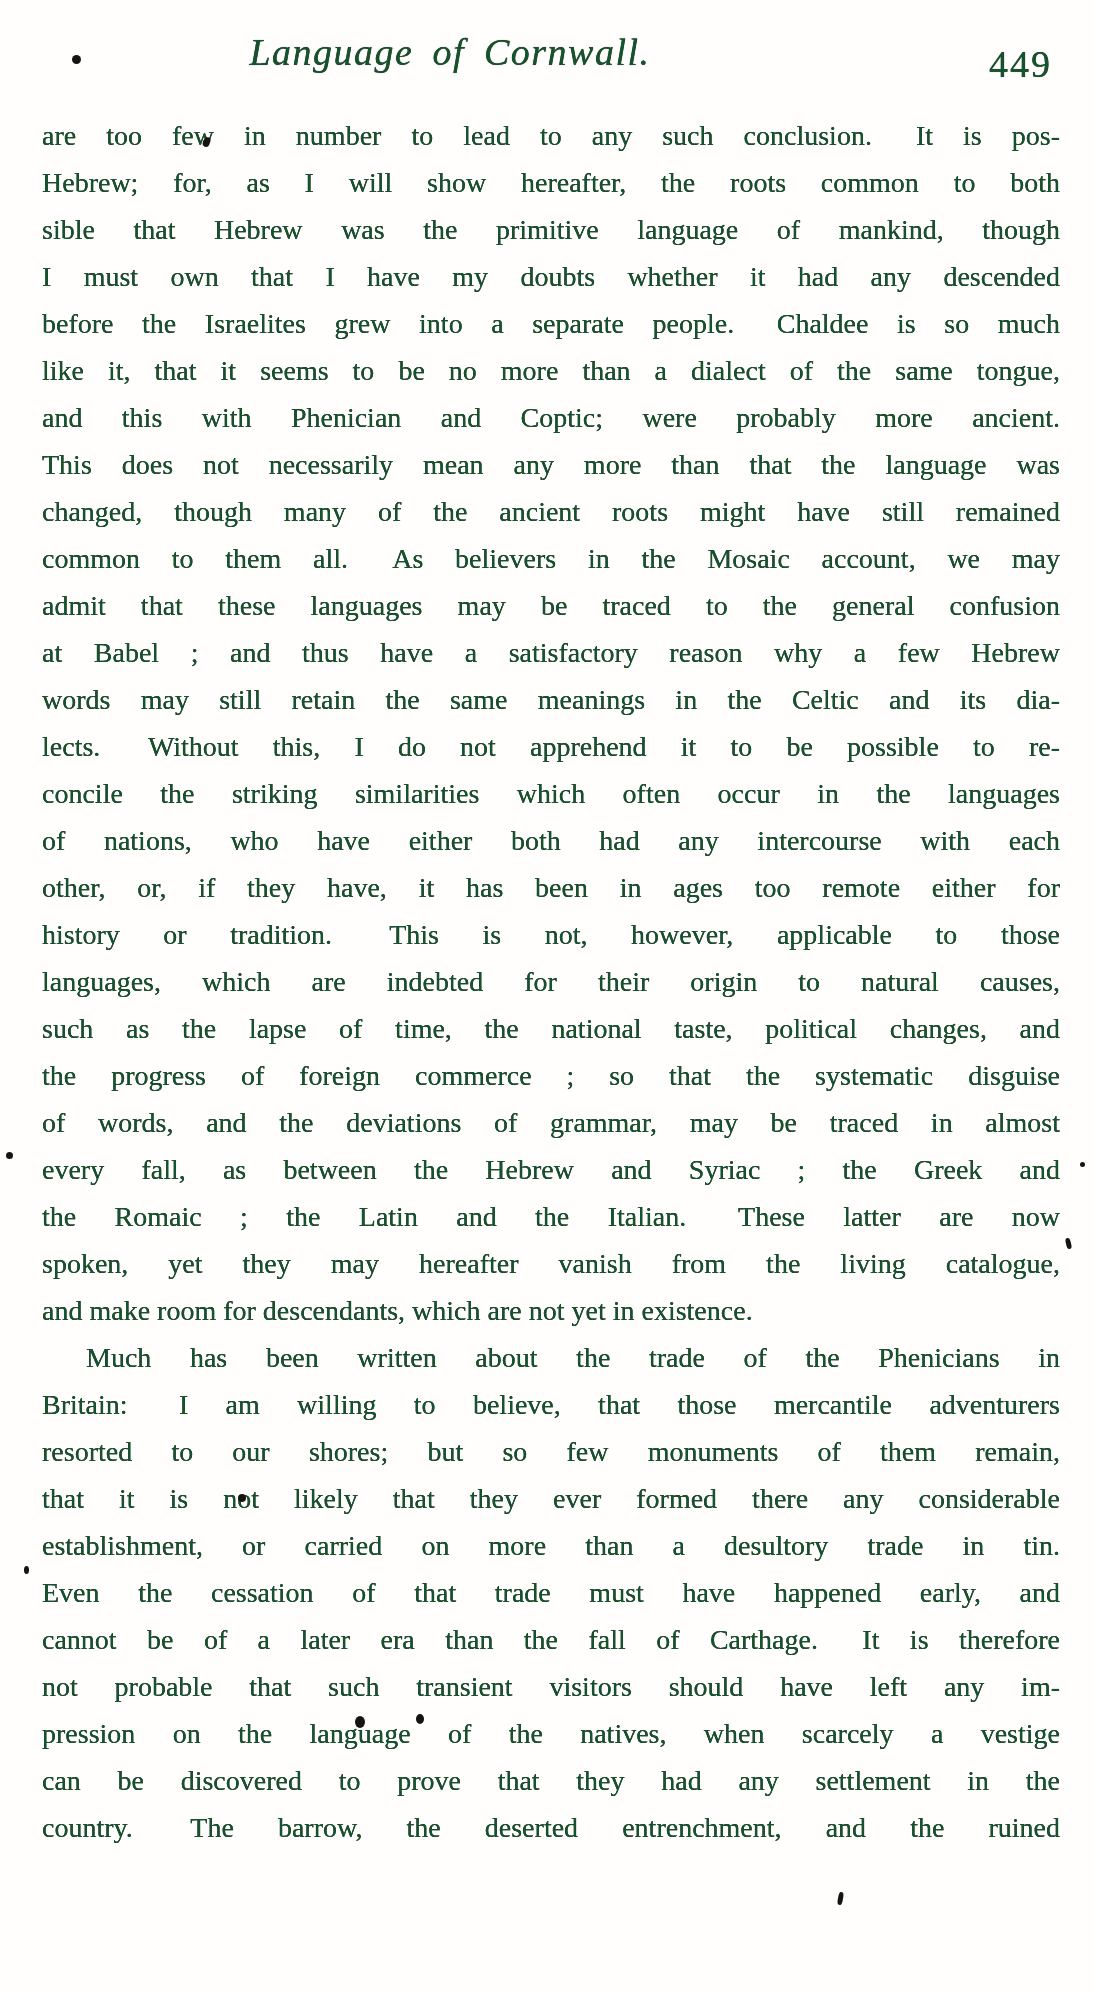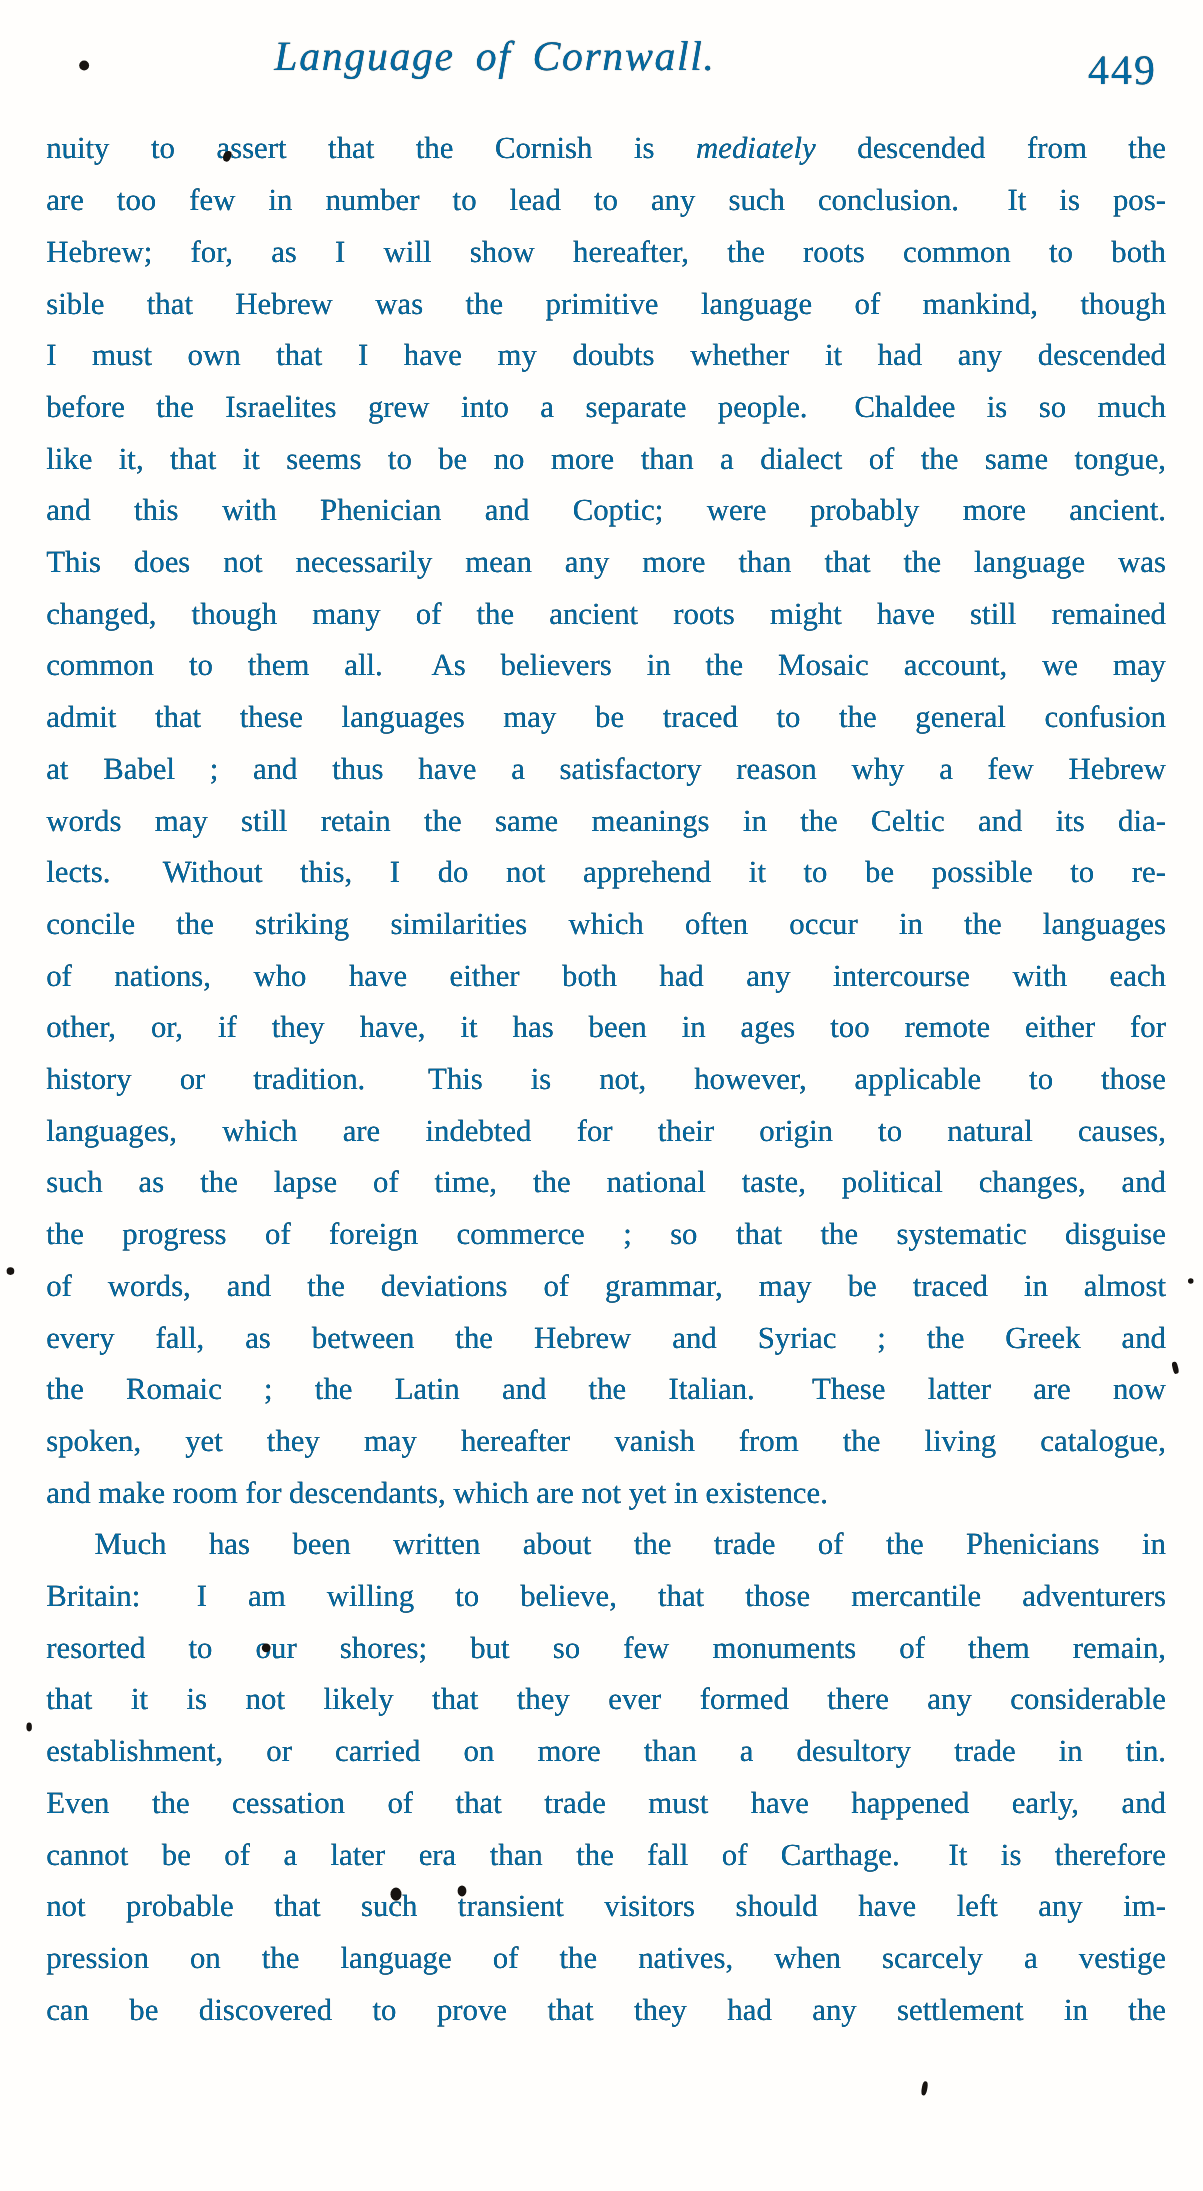--- a/index.html
+++ b/index.html
@@ -5,21 +5,21 @@
   html, body {
     margin: 0;
     padding: 0;
     background: #ffffff;
   }
   .page {
     position: relative;
     width: 1094px;
     height: 1992px;
     background: #fffefc;
-    color: #0369a1;
+    color: #14532d;
     font-family: "Liberation Serif", "DejaVu Serif", serif;
     overflow: hidden;
   }
   
   .running-header {
     position: absolute;
     top: 30px;
     left: 0;
     width: 100%;
     height: 70px;
@@ -88,21 +88,20 @@
 <body>
 
 <div class="page">
 
   <div class="running-header">
     <div class="header-title">Language of Cornwall.</div>
     <div class="page-number">449</div>
   </div>
 
   <div class="body-text" id="body-text">
-      <div class="line">nuity to assert that the Cornish is <i>mediately</i> descended from the</div>
       <div class="line">are too few in number to lead to any such conclusion.  It is pos-</div>
       <div class="line">Hebrew; for, as I will show hereafter, the roots common to both</div>
       <div class="line">sible that Hebrew was the primitive language of mankind, though</div>
       <div class="line">I must own that I have my doubts whether it had any descended</div>
       <div class="line">before the Israelites grew into a separate people.  Chaldee is so much</div>
       <div class="line">like it, that it seems to be no more than a dialect of the same tongue,</div>
       <div class="line">and this with Phenician and Coptic; were probably more ancient.</div>
       <div class="line">This does not necessarily mean any more than that the language was</div>
       <div class="line">changed, though many of the ancient roots might have still remained</div>
       <div class="line">common to them all.  As believers in the Mosaic account, we may</div>
@@ -125,20 +124,21 @@
       <div class="line indent">Much has been written about the trade of the Phenicians in</div>
       <div class="line">Britain:  I am willing to believe, that those mercantile adventurers</div>
       <div class="line">resorted to our shores; but so few monuments of them remain,</div>
       <div class="line">that it is not likely that they ever formed there any considerable</div>
       <div class="line">establishment, or carried on more than a desultory trade in tin.</div>
       <div class="line">Even the cessation of that trade must have happened early, and</div>
       <div class="line">cannot be of a later era than the fall of Carthage.  It is therefore</div>
       <div class="line">not probable that such transient visitors should have left any im-</div>
       <div class="line">pression on the language of the natives, when scarcely a vestige</div>
       <div class="line">can be discovered to prove that they had any settlement in the</div>
+      <div class="line">country.  The barrow, the deserted entrenchment, and the ruined</div>
     </div>
 
   <span class="ink-speck speck-a"></span>
   <span class="ink-speck speck-b"></span>
   <span class="ink-speck speck-c"></span>
   <span class="ink-speck speck-d"></span>
   <span class="ink-speck speck-e"></span>
   <span class="ink-speck speck-f"></span>
   <span class="ink-speck speck-g"></span>
   <span class="ink-speck speck-h"></span>

